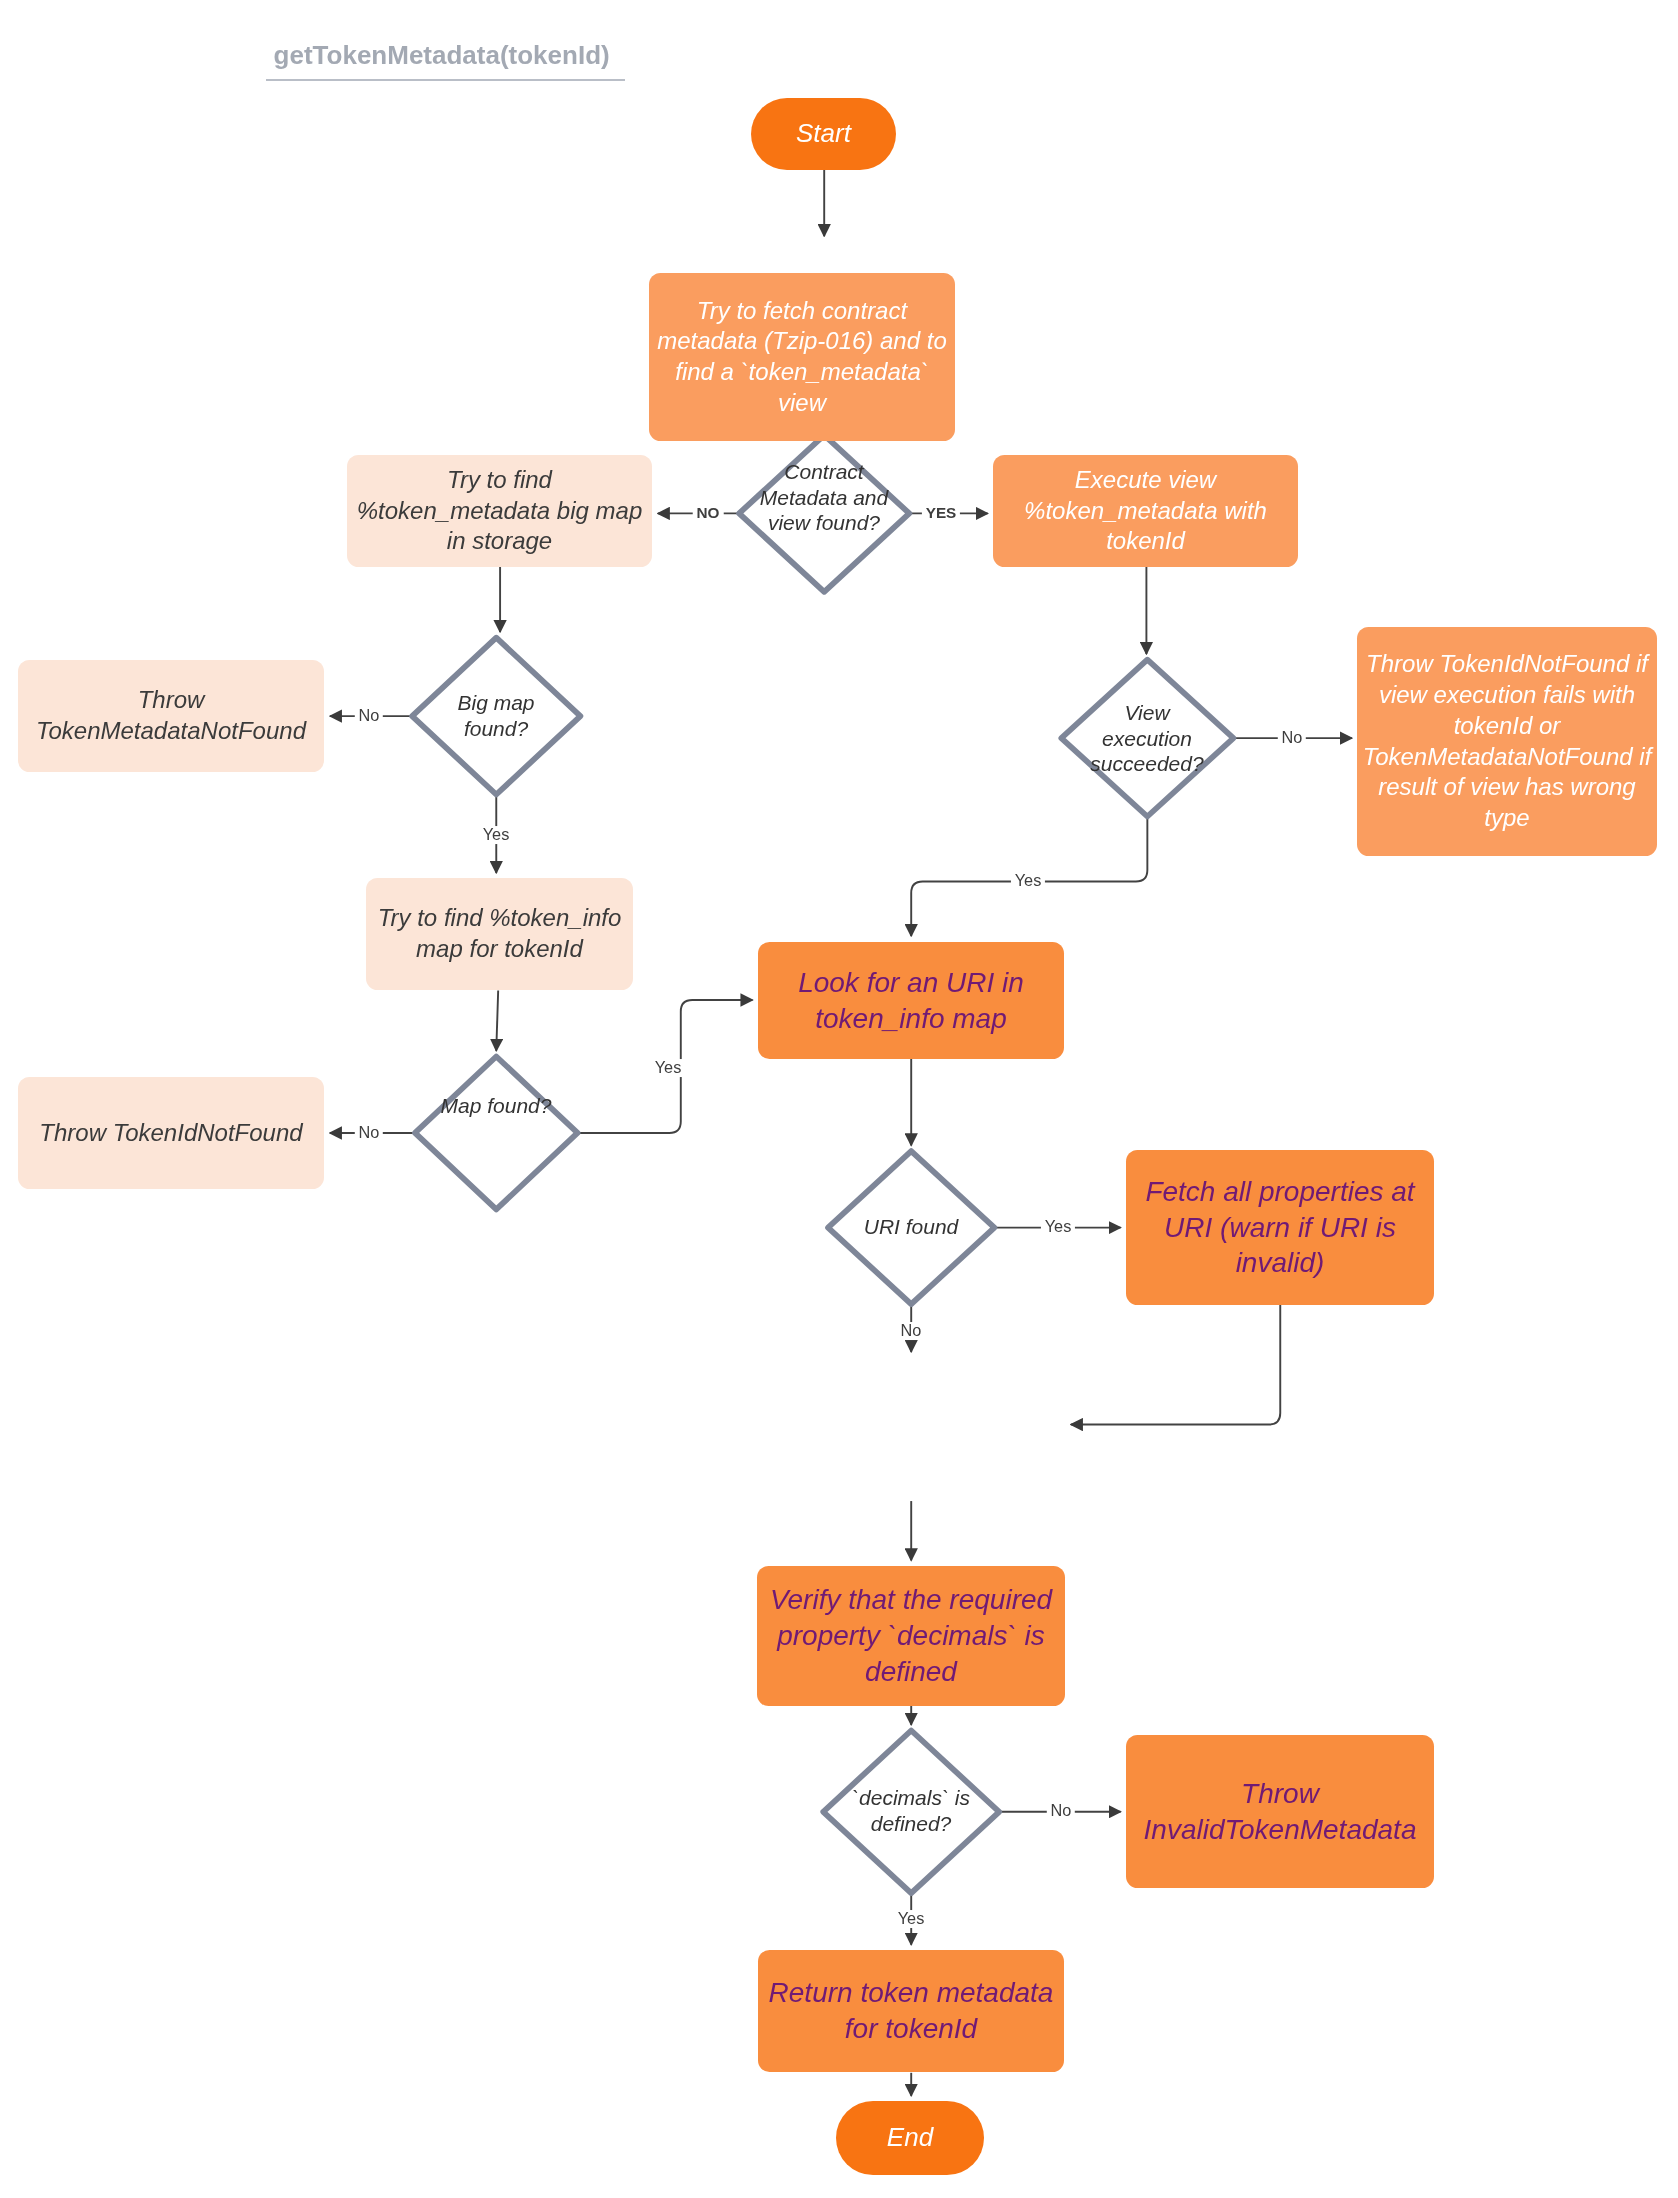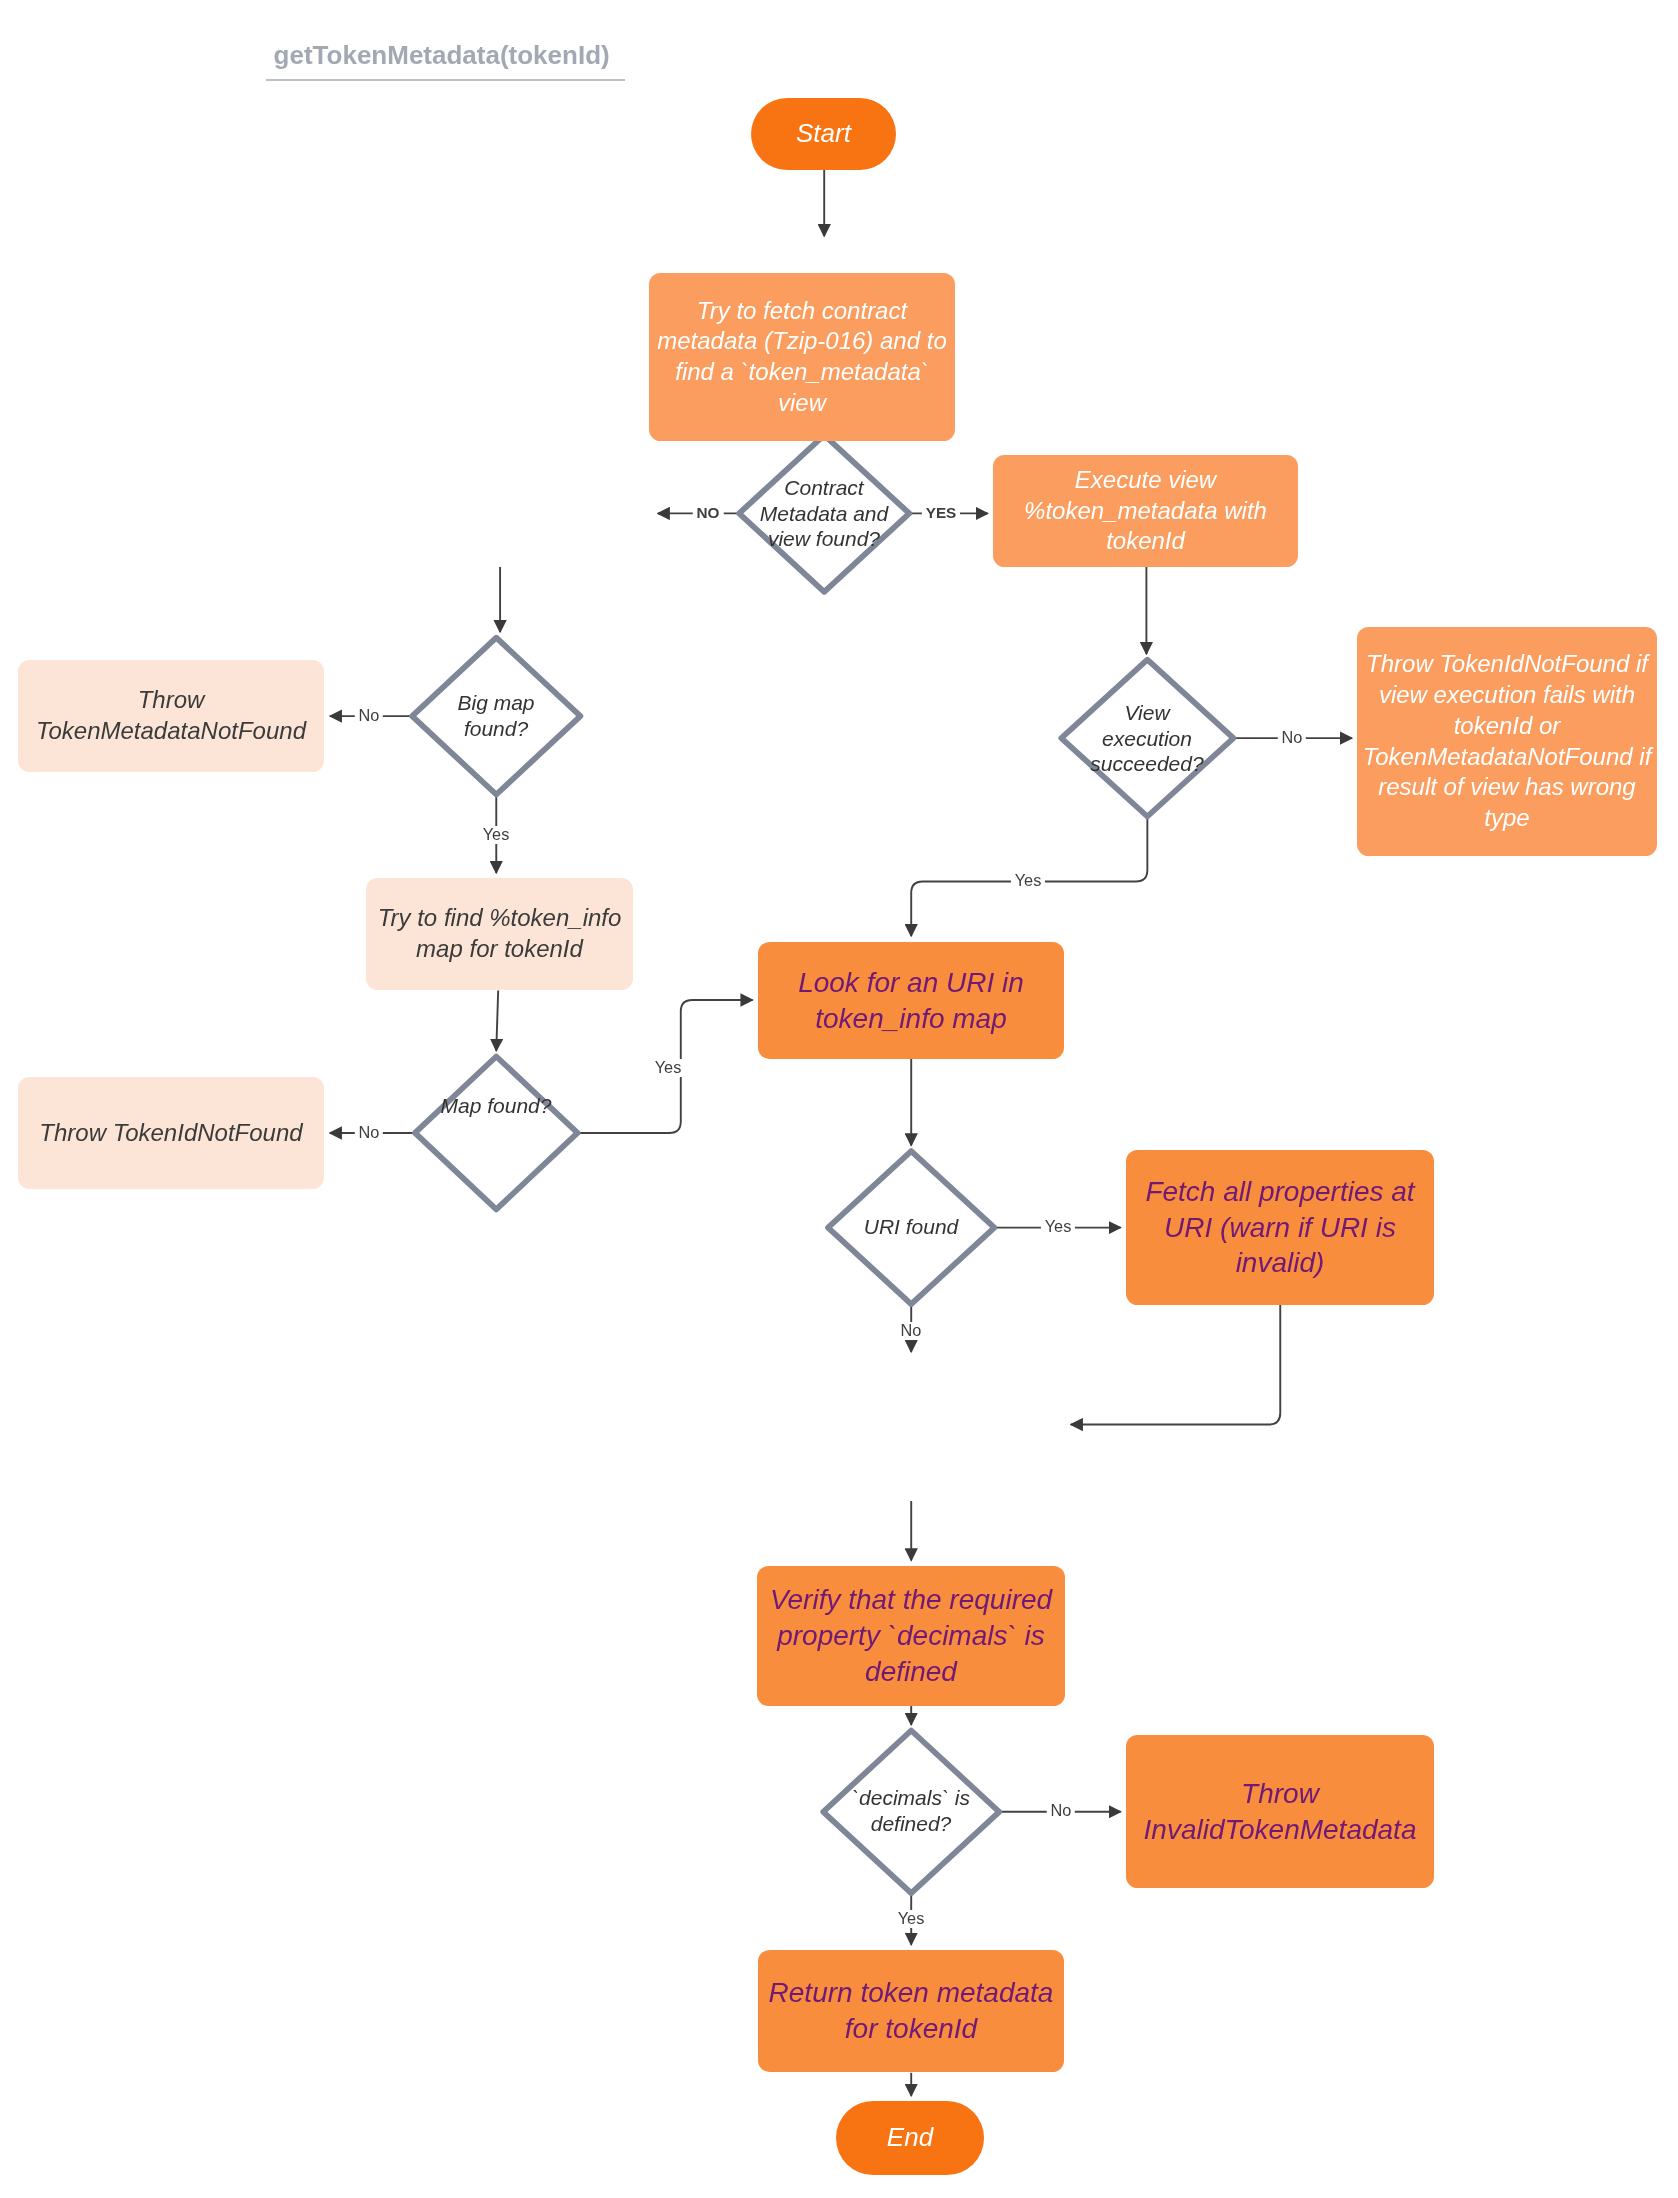--- a/index.html
+++ b/index.html
@@ -83,20 +83,23 @@
   </svg>
 
   <div class="node terminal" style="left:751px; top:98px; width:145px; height:72px;">
       <span>Start</span>
     </div>
 
   <div class="node box-light" style="left:649px; top:241px; width:306px; height:168px;margin-top:32px;">
       <span>Try to fetch contract metadata (Tzip-016) and to find a `token_metadata` view</span>
     </div>
 
+  <div class="node box-peach" style="left:347px; top:455px; width:305px; height:112px;">
+      <span>Try to find %token_metadata big map in storage</span>
+    </div>
 
   <div class="node box-light" style="left:993px; top:455px; width:305px; height:112px;">
       <span>Execute view %token_metadata with tokenId</span>
     </div>
 
   <div class="node box-peach" style="left:18px; top:660px; width:306px; height:112px;">
       <span>Throw TokenMetadataNotFound</span>
     </div>
 
   <div class="node box-light" style="left:1357px; top:627px; width:300px; height:229px;">
@@ -129,21 +132,21 @@
     </div>
 
   <div class="node box-medium" style="left:758px; top:1950px; width:306px; height:122px;">
       <span>Return token metadata for tokenId</span>
     </div>
 
   <div class="node terminal" style="left:836px; top:2101px; width:148px; height:74px;">
       <span>End</span>
     </div>
 
-  <div class="diamond-label" style="left:824px; top:513px; width:153px;font-style:italic;">Contract Metadata and view found?</div>
+  <div class="diamond-label" style="left:824px; top:497px; width:153px;font-style:italic;">Contract Metadata and view found?</div>
   <div class="diamond-label" style="left:496px; top:716px; width:115px;">Big map found?</div>
   <div class="diamond-label" style="left:496px; top:1106px; width:143px;">Map found?</div>
   <div class="diamond-label" style="left:1147px; top:738px; width:134px;">View execution succeeded?</div>
   <div class="diamond-label" style="left:911px; top:1227px; width:124px;text-align:center;">URI found</div>
   <div class="diamond-label" style="left:911px; top:1811px; width:143px;">`decimals` is defined?</div>
 
   <span class="edge-label caps" style="left:708px; top:513px;">NO</span>
   <span class="edge-label caps" style="left:941px; top:513px;">YES</span>
   <span class="edge-label" style="left:369px; top:716px;">No</span>
   <span class="edge-label" style="left:496px; top:835px;">Yes</span>

